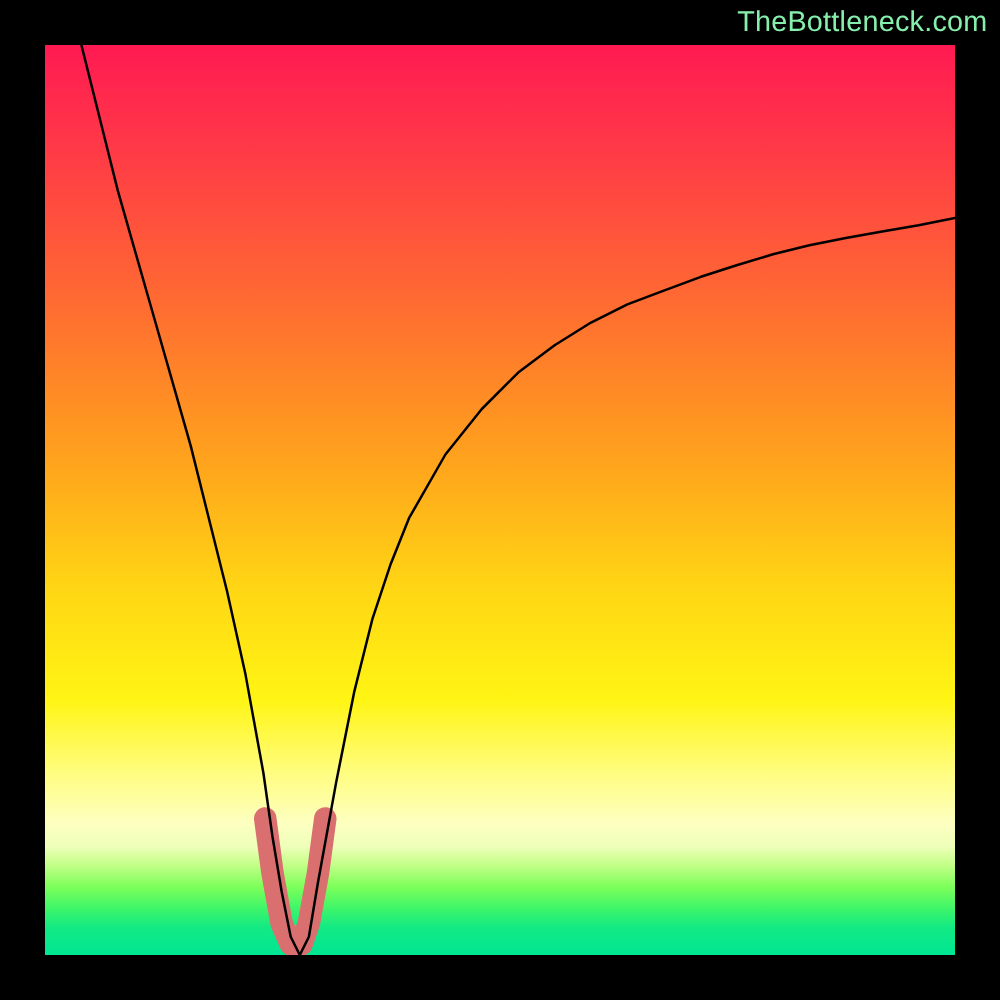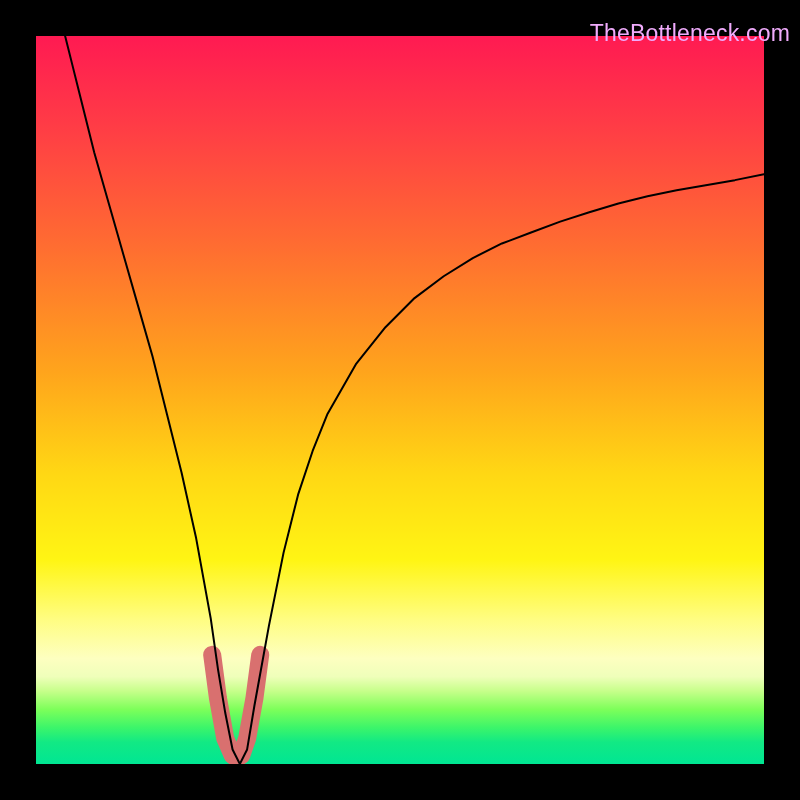--- a/index.html
+++ b/index.html
@@ -16,26 +16,25 @@
     top: 0;
     left: 0;
     width: 800px;
     height: 800px;
     background: #000;
   }
   .watermark {
     position: absolute;
     top: 4px;
     right: 10px;
-    color: #f0abfc;
+    color: #86efac;
     font-size: 23px;
     letter-spacing: 0.2px;
     font-weight: 400;
     z-index: 20;
-    margin-top: 16px;
   }
   .plot-area {
     position: absolute;
     left: 36px;
     top: 36px;
     width: 728px;
     height: 728px;
     background: linear-gradient(
       to bottom,
       #ff1a52 0%,

